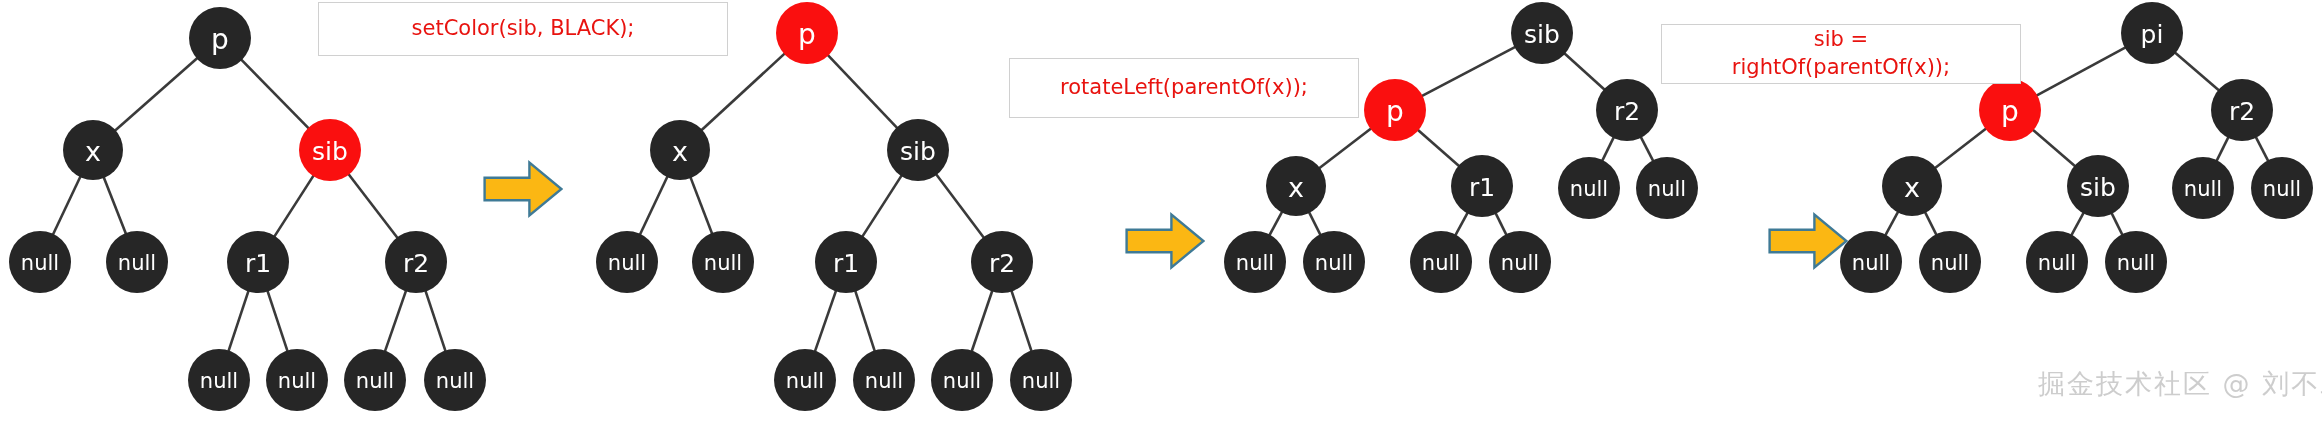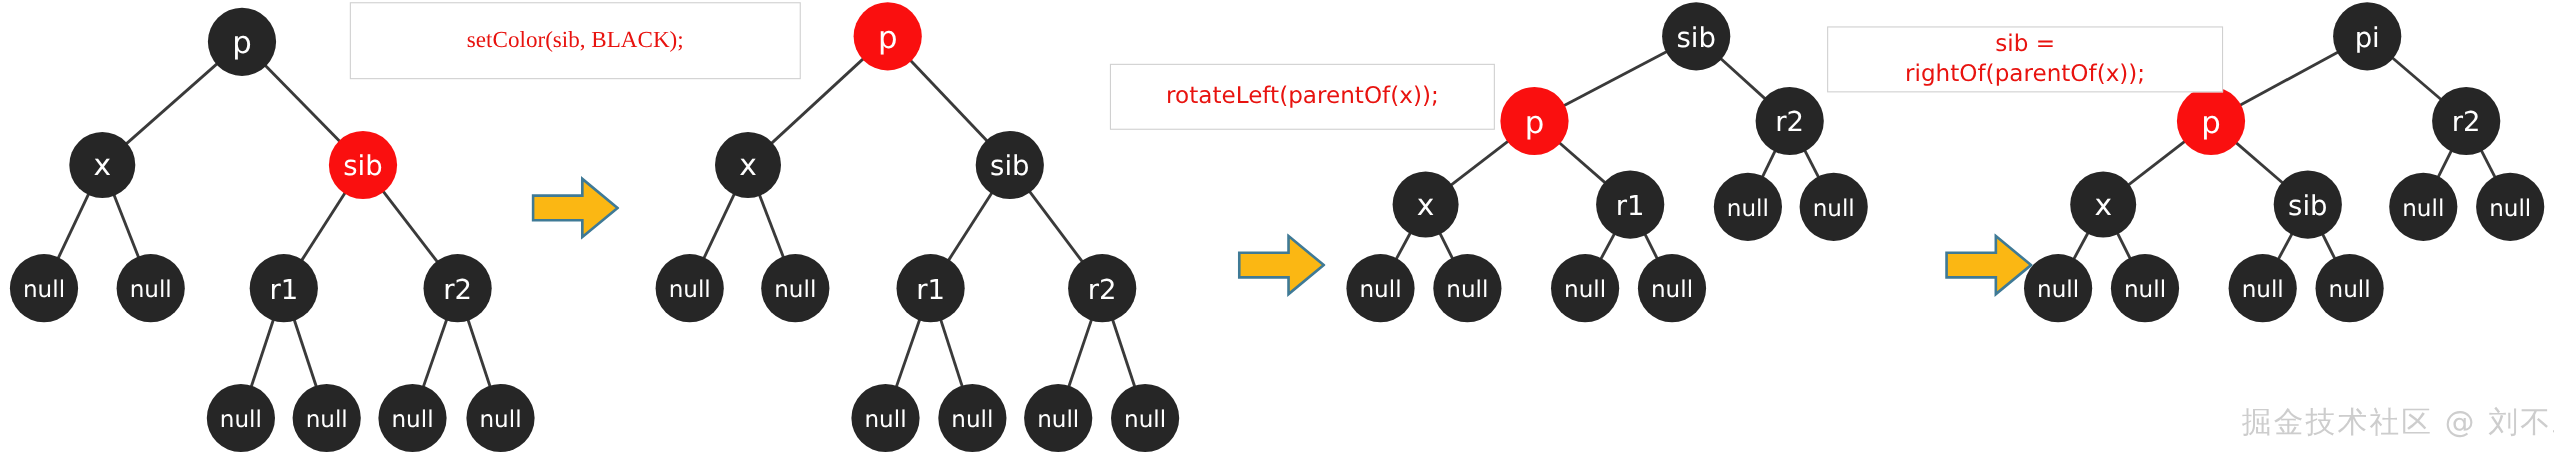--- a/index.html
+++ b/index.html
@@ -301,21 +301,21 @@
           <text x="2057" y="263" class="node-label" font-size="21" fill="#ffffff">null</text>
         </g>
         <g>
           <circle cx="2136" cy="262" r="31" fill="#262626" class="node-black"></circle>
           <text x="2136" y="263" class="node-label" font-size="21" fill="#ffffff">null</text>
         </g>
       </g>
     </svg>
 
   <div id="annot-layer">
-      <div class="annot-box" style="left: 318px; top: 2px; width: 410px; height: 70px; color: rgb(232, 19, 15); border-color: rgb(208, 208, 208); font-family: Liberation Serif, serif;">
+      <div class="annot-box" style="left: 318px; top: 2px; width: 410px; height: 54px; color: rgb(232, 19, 15); border-color: rgb(208, 208, 208);">
         <span class="annot-line">setColor(sib, BLACK);</span>
       </div>
       <div class="annot-box" style="left: 1009px; top: 58px; width: 350px; height: 60px; color: rgb(232, 19, 15); border-color: rgb(208, 208, 208);">
         <span class="annot-line">rotateLeft(parentOf(x));</span>
       </div>
       <div class="annot-box" style="left: 1661px; top: 24px; width: 360px; height: 60px; color: rgb(232, 19, 15); border-color: rgb(208, 208, 208);">
         <span class="annot-line">sib =</span>
         <span class="annot-line">rightOf(parentOf(x));</span>
       </div>
     </div>

